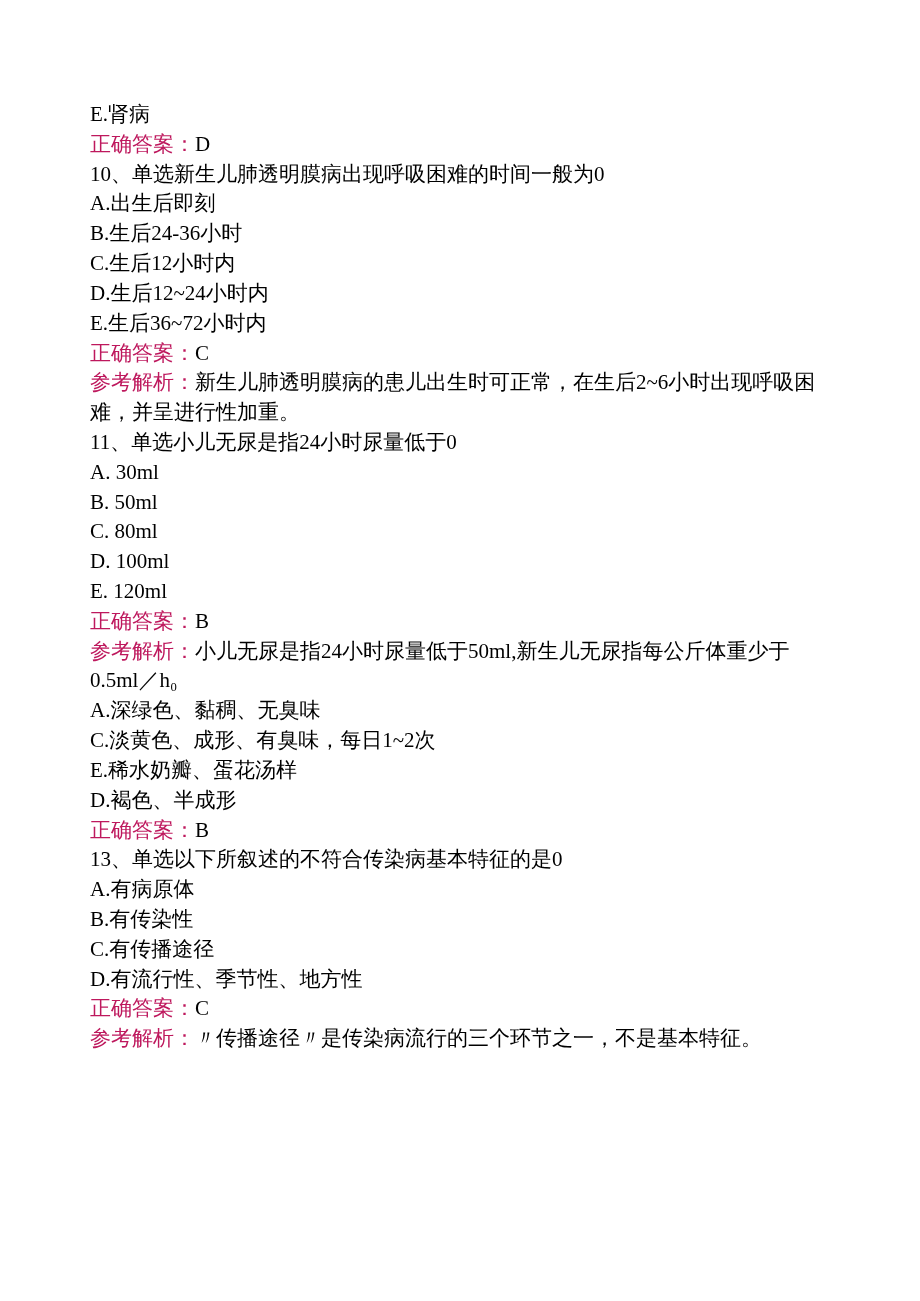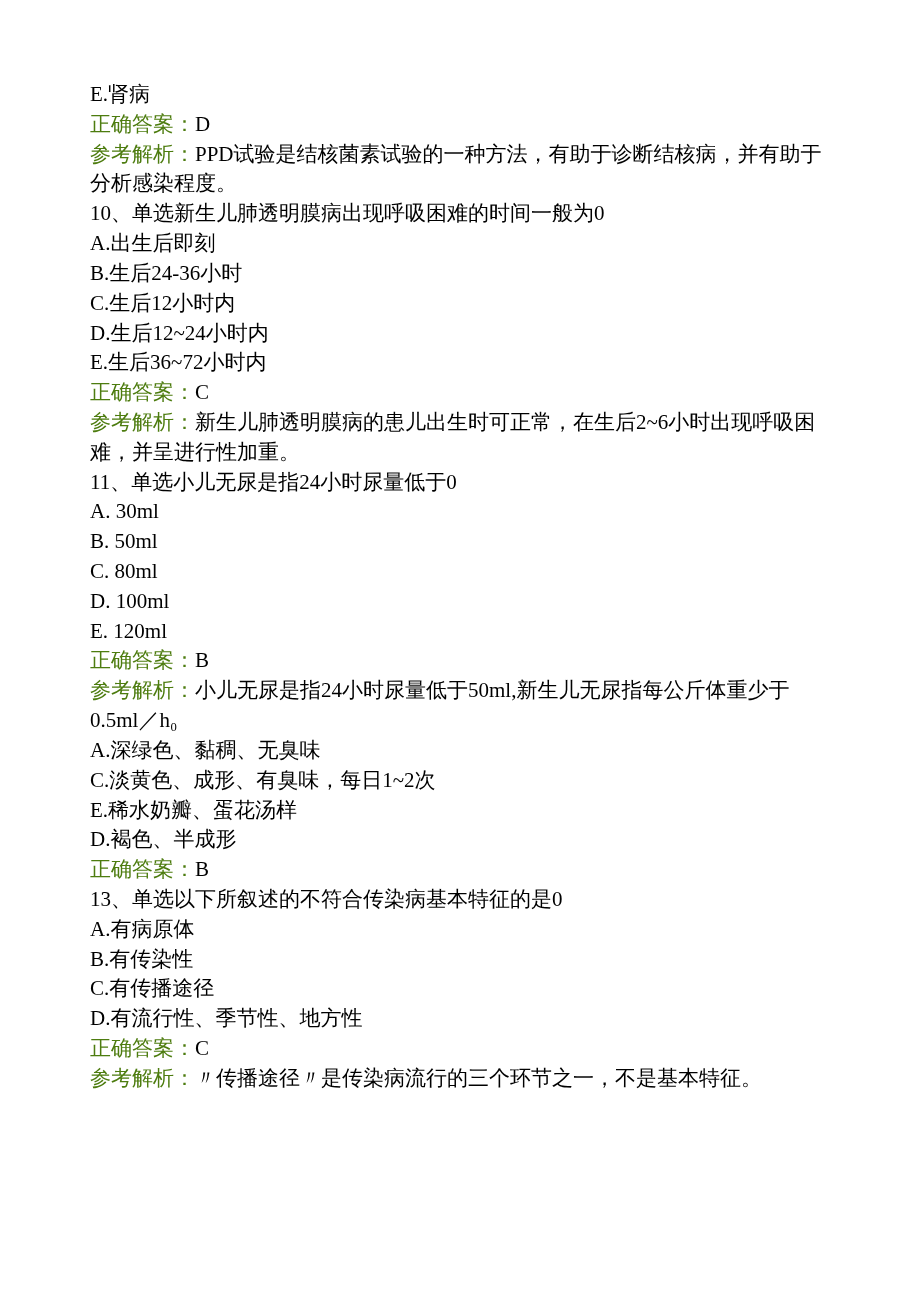--- a/index.html
+++ b/index.html
@@ -4,47 +4,44 @@
 <style>
   body {
     margin: 0;
     padding: 0;
     background: #ffffff;
     font-family: "SimSun", "宋体", serif;
   }
   .page {
     width: 920px;
     min-height: 1301px;
-    padding: 80px 90px 60px 90px;
+    padding: 100px 90px 60px 90px;
     box-sizing: border-box;
     font-size: 21px;
     line-height: 1.42;
     color: #000000;
   }
   .line {
     display: block;
   }
   .red {
-    color: #4d7c0f;
+    color: #be185d;
   }
   .black {
     color: #000000;
   }
 </style>
 </head>
 <body>
 
 <div class="page">
 
   <span class="line">E.肾病</span>
   <span class="line">
     <span class="red">正确答案：</span><span class="black">D</span>
-  </span>
-  <span class="line">
-    <span class="red">参考解析：</span><span class="black">PPD试验是结核菌素试验的一种方法，有助于诊断结核病，并有助于分析感染程度。</span>
   </span>
 
   <span class="line">10、单选新生儿肺透明膜病出现呼吸困难的时间一般为0</span>
   <span class="line">A.出生后即刻</span>
   <span class="line">B.生后24-36小时</span>
   <span class="line">C.生后12小时内</span>
   <span class="line">D.生后12~24小时内</span>
   <span class="line">E.生后36~72小时内</span>
   <span class="line">
     <span class="red">正确答案：</span><span class="black">C</span>

